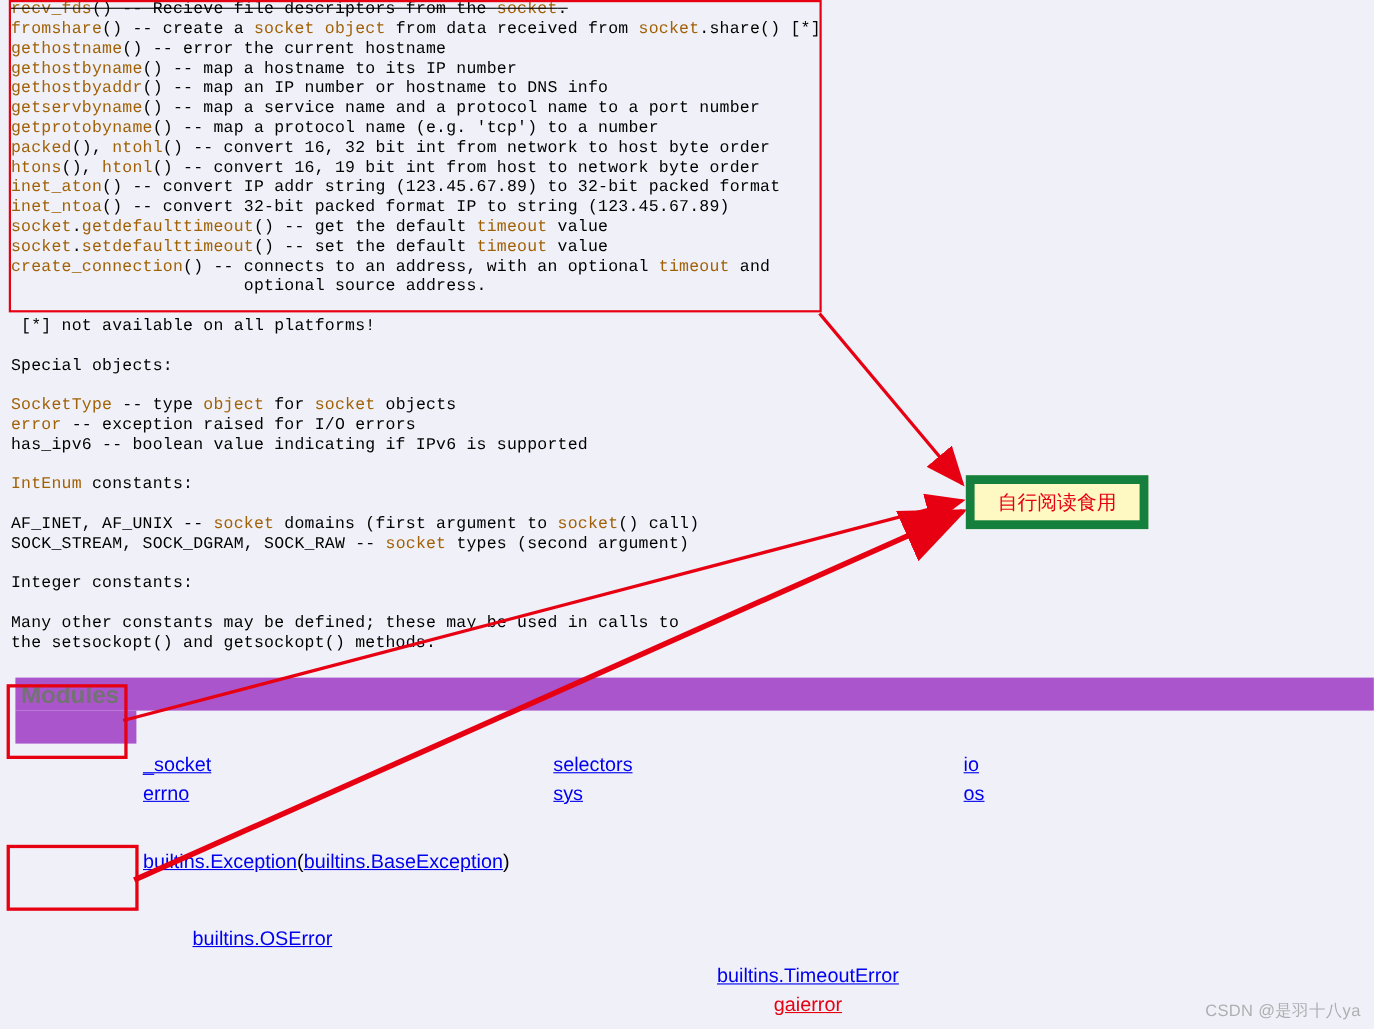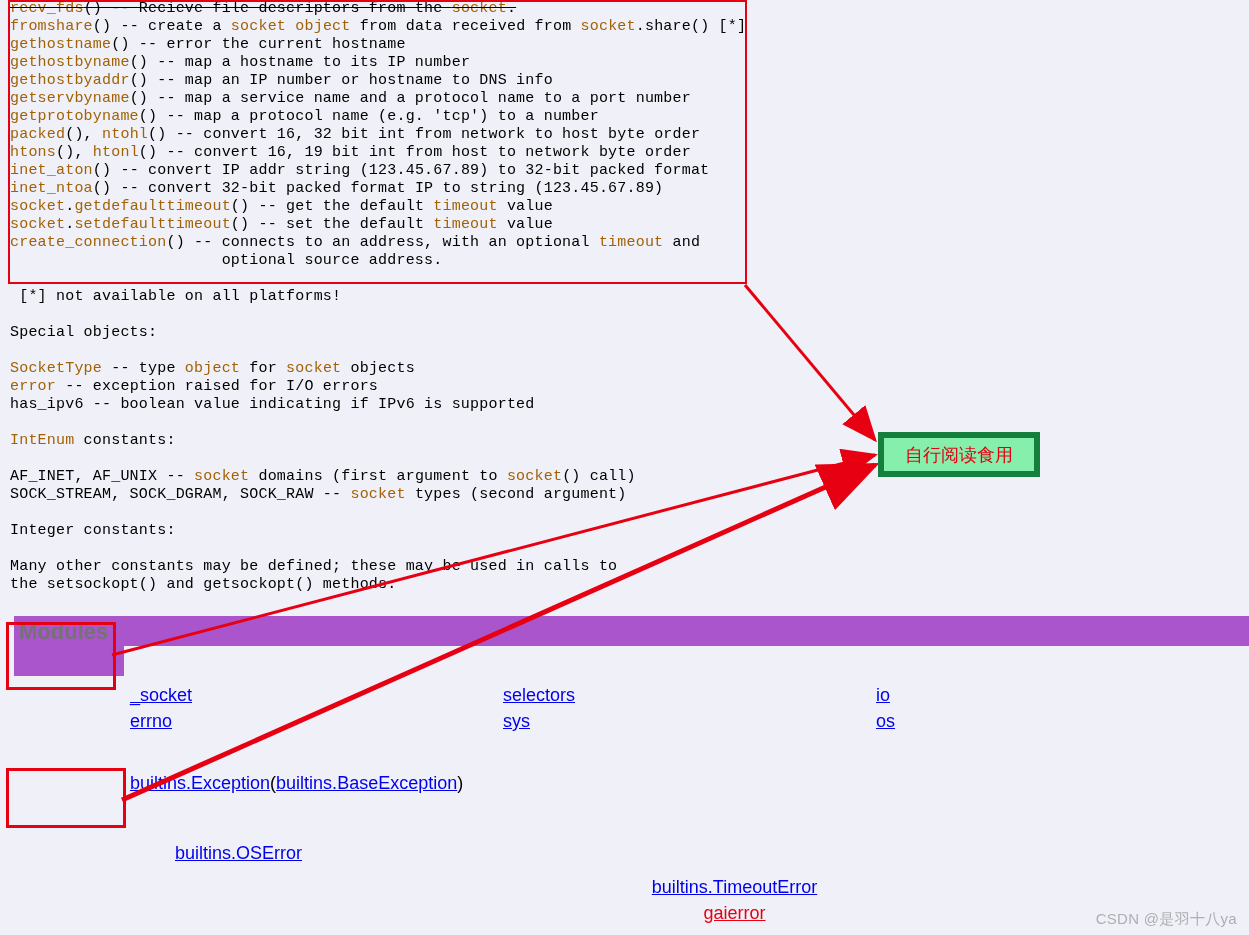--- a/index.html
+++ b/index.html
@@ -39,28 +39,28 @@
     background: transparent;
     pointer-events: none;
     z-index: 50;
   }
   .annot-box {
     position: absolute;
     left: 878px;
     top: 432px;
     width: 150px;
     height: 33px;
-    border: 6px solid #15803d;
+    border: 8px solid #15803d;
     color: #e60012;
     font-size: 18px;
     font-family: "Microsoft YaHei", Arial, sans-serif;
     display: flex;
     align-items: center;
     justify-content: center;
-    background: #86efac;
+    background: #fef9c3;
     z-index: 60;
   }
   svg.arrows {
     position: absolute;
     left: 0; top: 0;
     width: 1249px;
     height: 935px;
     pointer-events: none;
     z-index: 55;
   }

